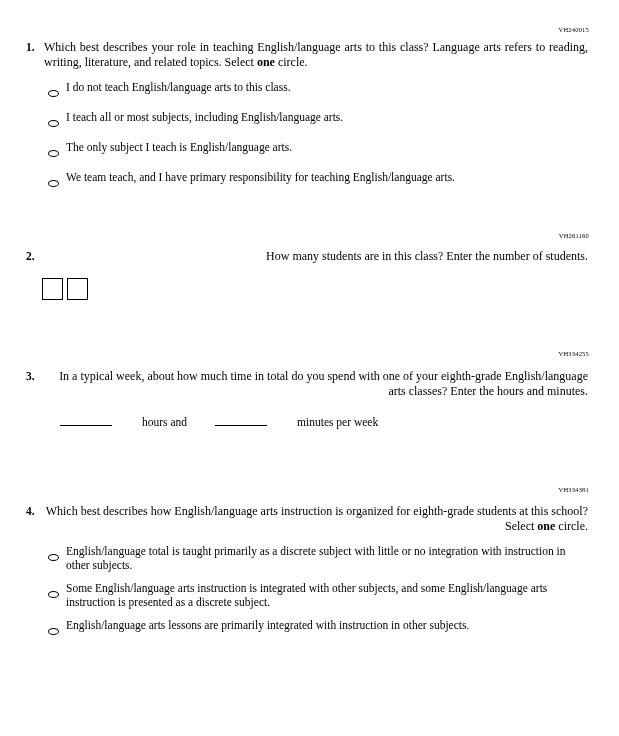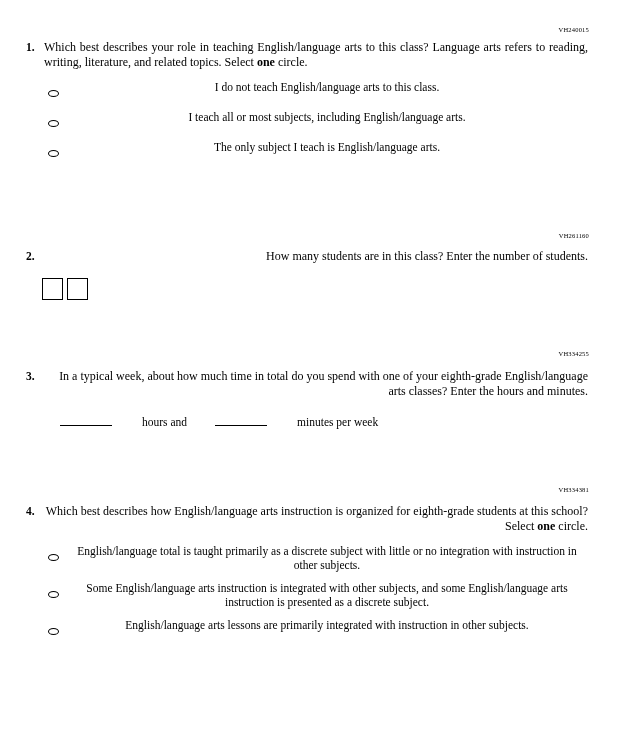--- a/index.html
+++ b/index.html
@@ -77,21 +77,20 @@
     height: 7px;
     border: 1px solid #000000;
     border-radius: 50%;
     box-sizing: border-box;
     background: #ffffff;
   }
   .opt-text {
     font-size: 11.5px;
     line-height: 1.22;
     flex: 1 1 auto;
-    text-align: center;
   }
   .boxes {
     margin-top: 14px;
     margin-left: 16px;
     display: flex;
     gap: 4px;
   }
   .entry-box {
     width: 21px;
     height: 22px;
@@ -139,20 +138,24 @@
         <span class="opt-text">I do not teach English/language arts to this class.</span>
       </div>
       <div class="option">
         <span class="oval"><span class="oval-shape"></span></span>
         <span class="opt-text">I teach all or most subjects, including English/language arts.</span>
       </div>
       <div class="option">
         <span class="oval"><span class="oval-shape"></span></span>
         <span class="opt-text">The only subject I teach is English/language arts.</span>
       </div>
+      <div class="option">
+        <span class="oval"><span class="oval-shape"></span></span>
+        <span class="opt-text">We team teach, and I have primary responsibility for teaching English/language arts.</span>
+      </div>
     </div>
   </div>
 
   <div class="item-code" style="top:232px;">VH261160</div>
   <div class="question-block" style="top:249px;">
     <div class="q-head">
       <div class="q-num">2.</div>
       <div class="q-text nojust">How many students are in this class? Enter the number of students.</div>
     </div>
     <div class="boxes">

